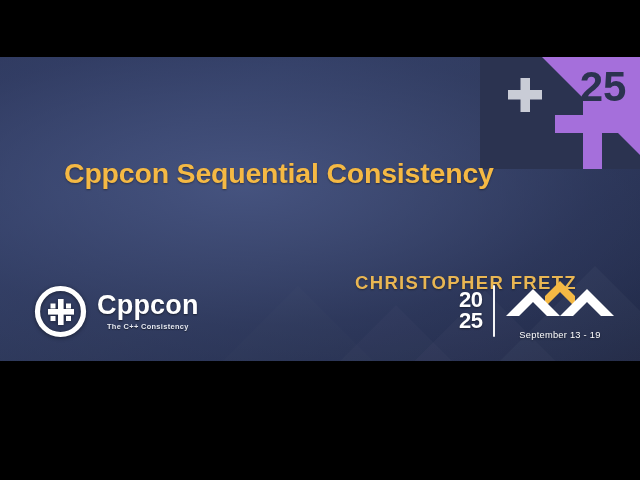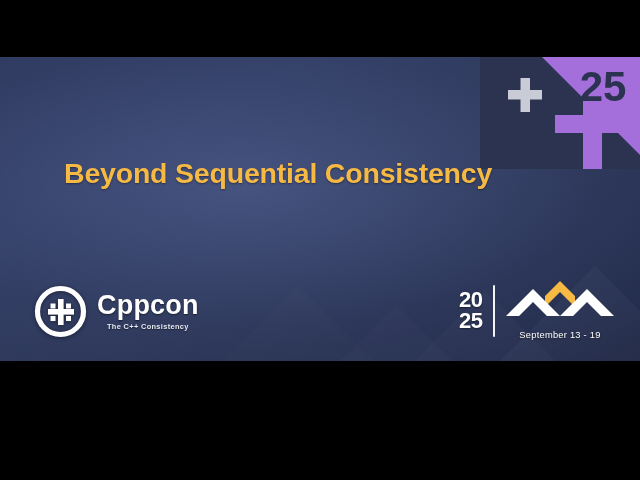--- a/index.html
+++ b/index.html
@@ -190,22 +190,23 @@
             <rect x="28" y="33" width="34" height="9.5" fill="#C9CCD6"></rect>
             <rect x="40.5" y="21" width="9.5" height="34" fill="#C9CCD6"></rect>
           </g>
         </g>
 
         <text x="123" y="44" font-family="Liberation Sans, sans-serif" font-size="42" font-weight="bold" fill="#2B3350" text-anchor="middle">25</text>
       </svg>
 
     </div>
 
-    <h1 id="talk-title">Beyond Sequential Consistency</h1>
-
+    <h1 id="talk-title">Cppcon Sequential Consistency</h1>
+
+    <div id="speaker-name">CHRISTOPHER FRETZ</div>
 
     <div id="cppcon-logo">
       <div id="cppcon-mark">
         <svg width="55" height="55" viewBox="0 0 55 55" xmlns="http://www.w3.org/2000/svg">
           <circle cx="27.5" cy="27.5" r="23" fill="none" stroke="#FFFFFF" stroke-width="5.2"></circle>
           <g fill="#FFFFFF">
             <rect x="15" y="25" width="26" height="5.6"></rect>
             <rect x="25" y="15" width="5.6" height="26"></rect>
             <rect x="33" y="19.5" width="5" height="5"></rect>
             <rect x="33" y="32" width="5" height="5"></rect>

